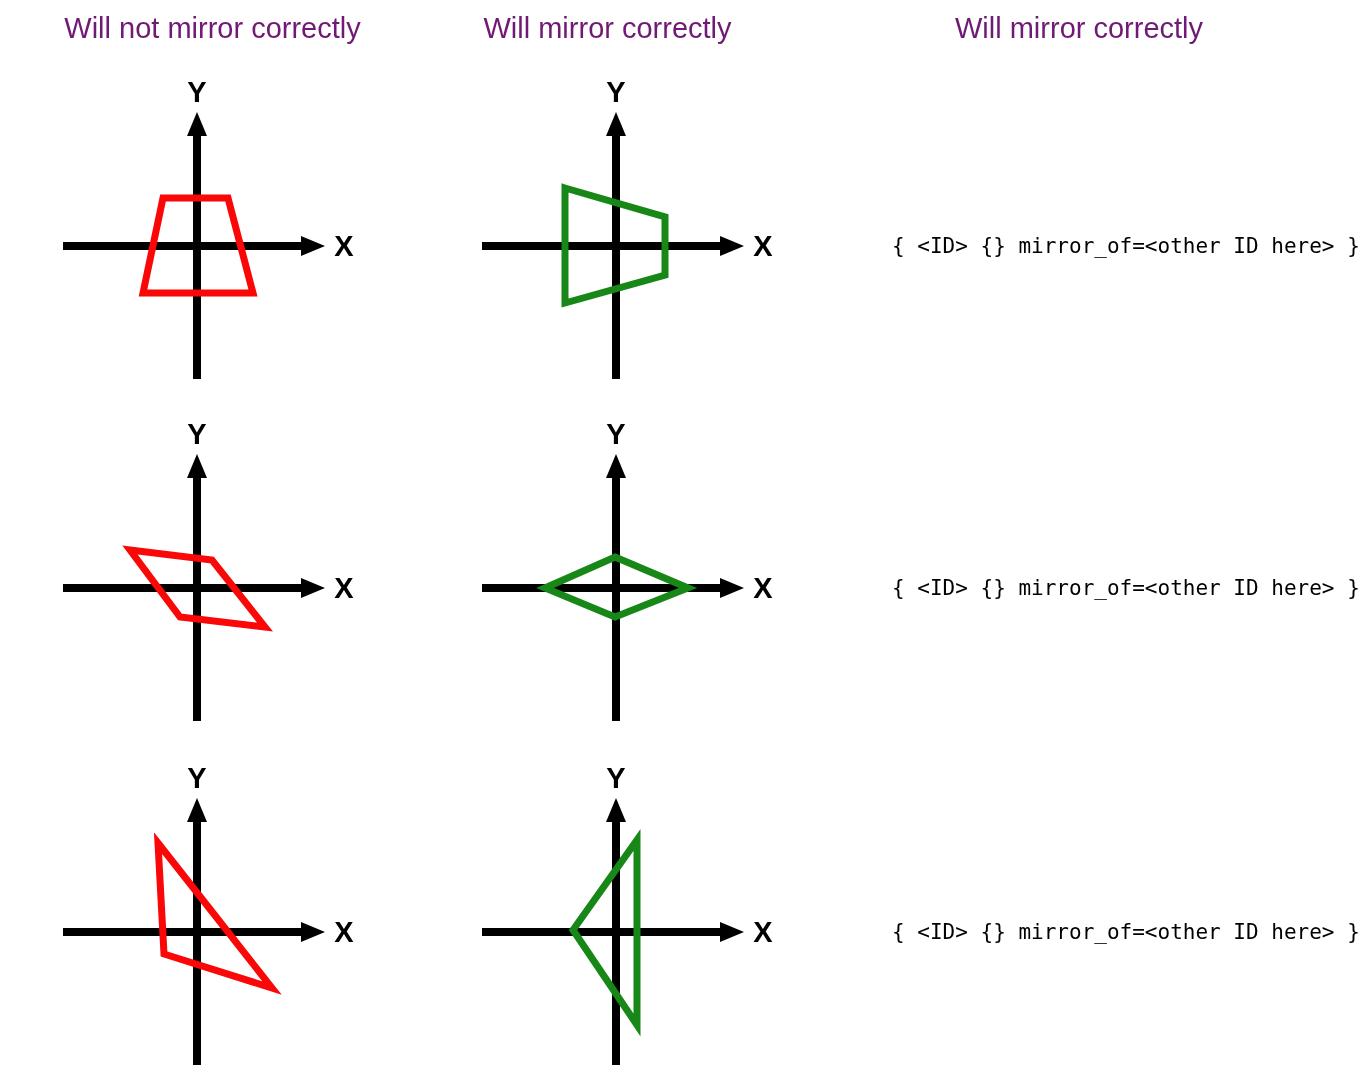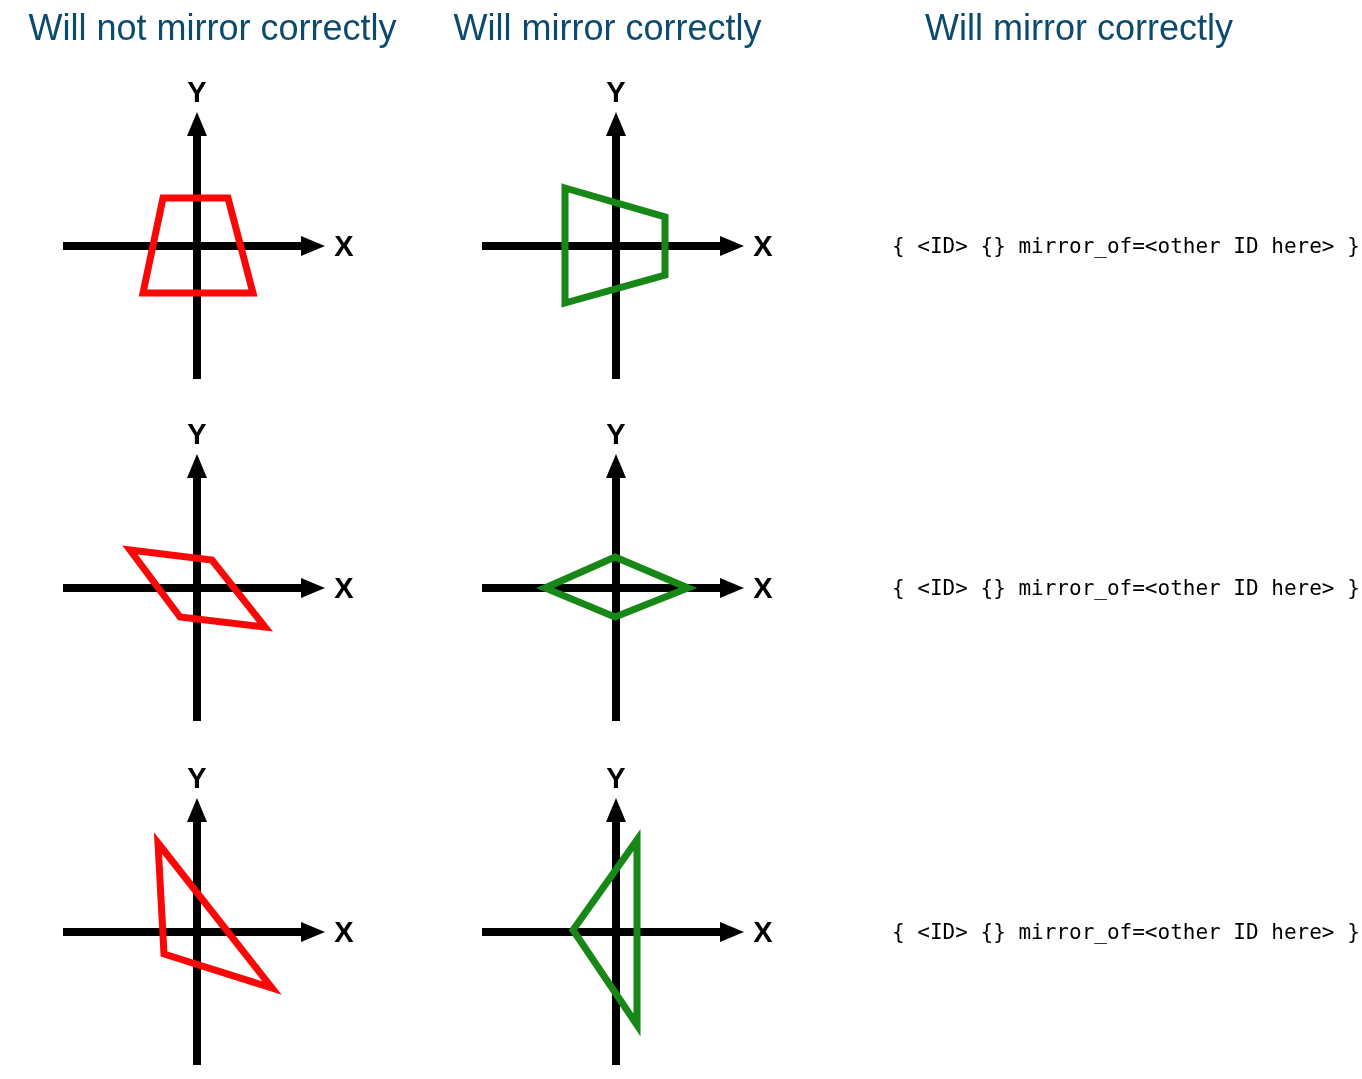--- a/index.html
+++ b/index.html
@@ -6,23 +6,23 @@
   .canvas{
     position:relative;
     width:1362px;height:1079px;
     background:#ffffff;
     font-family:"Liberation Sans", sans-serif;
     overflow:hidden;
   }
   .col-header{
     position:absolute;
     top:8px;
-    font-size:36px;
+    font-size:29px;
     line-height:40px;
-    color:#0c4a6e;
+    color:#701a75;
     text-align:center;
     white-space:nowrap;
   }
   .col-header.h1{left:15px;width:395px;}
   .col-header.h2{left:440px;width:335px;}
   .col-header.h3{left:878px;width:402px;white-space:normal;}
   .col-header.h3 span{display:block;}
   #figure{position:absolute;left:0;top:0;}
   .axis-label{
     font-family:"Liberation Sans", sans-serif;

